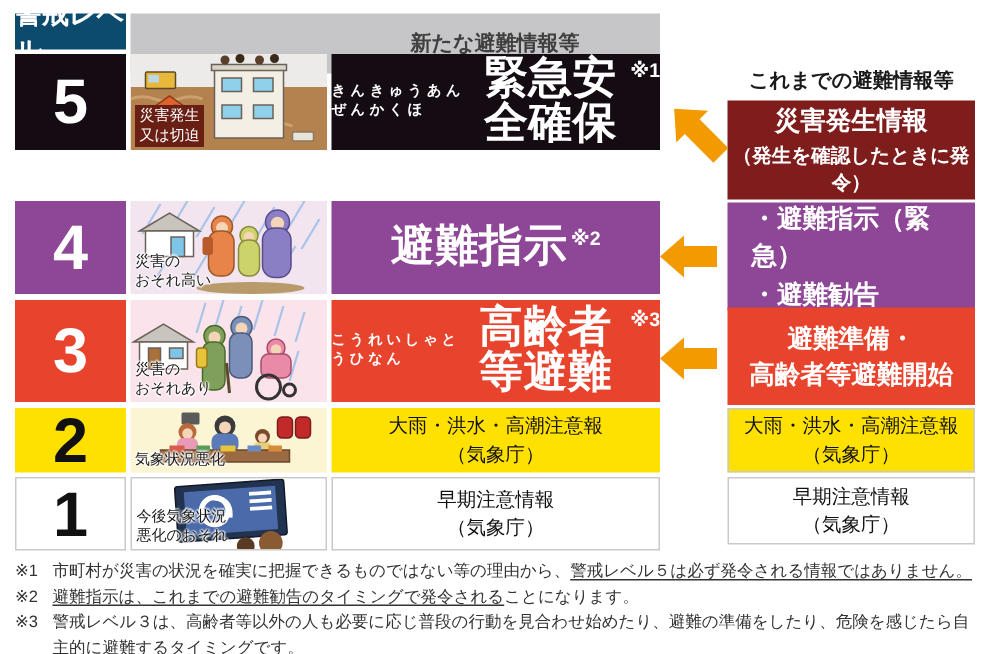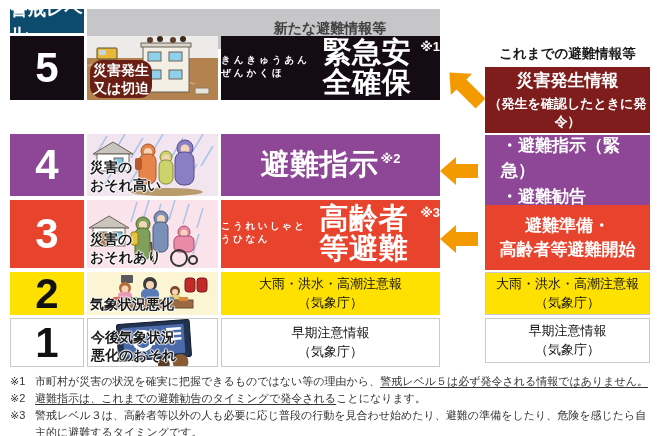--- a/index.html
+++ b/index.html
@@ -31,23 +31,23 @@
   .row4 .cell-num,.row4 .cell-text{background:#8e4696;color:#fff;}
   .row3 .cell-num,.row3 .cell-text{background:#e8432c;color:#fff;}
   .row2 .cell-num,.row2 .cell-text{background:#ffe100;color:#111;}
   .row1 .cell-num,.row1 .cell-text,.row1 .cell-illus{background:#fff;color:#111;
         border:1px solid #c9c9c9;box-sizing:border-box;}
   .row5 .cell-illus{background:#edebe9;}
   .row4 .cell-illus{background:#f2e5f0;}
   .row3 .cell-illus{background:#fae3ea;}
   .row2 .cell-illus{background:#fbf5d3;}
 
-  .caption{position:absolute;left:3px;bottom:2px;font-size:14px;font-weight:bold;line-height:1.3;
+  .caption{position:absolute;left:3px;bottom:2px;font-size:10px;font-weight:normal;line-height:1.3;
            white-space:pre-line;color:#1a1a1a;
-           text-shadow:1px 0 1px #fff,-1px 0 1px #fff,0 1px 1px #fff,0 -1px 1px #fff;z-index:2;border-radius:12px;}
+           text-shadow:1px 0 1px #fff,-1px 0 1px #fff,0 1px 1px #fff,0 -1px 1px #fff;z-index:2;}
   .row5 .caption{color:#fff;background:#6a1f14;padding:1px 3px;text-shadow:none;}
 
   .big{display:flex;align-items:center;justify-content:center;}
   .ruby-line{font-size:9.5px;font-weight:bold;margin-bottom:2px;}
   .row5 .ruby-line{letter-spacing:3px;}
   .row4 .ruby-line{letter-spacing:9px;}
   .row3 .ruby-line{letter-spacing:2.5px;}
   .main-line{display:flex;align-items:flex-start;font-weight:800;}
   .main-txt{font-size:29px;line-height:1.02;letter-spacing:0.5px;text-align:center;}
   .note-ref{font-size:13px;font-weight:800;margin-left:2px;margin-top:1px;}

